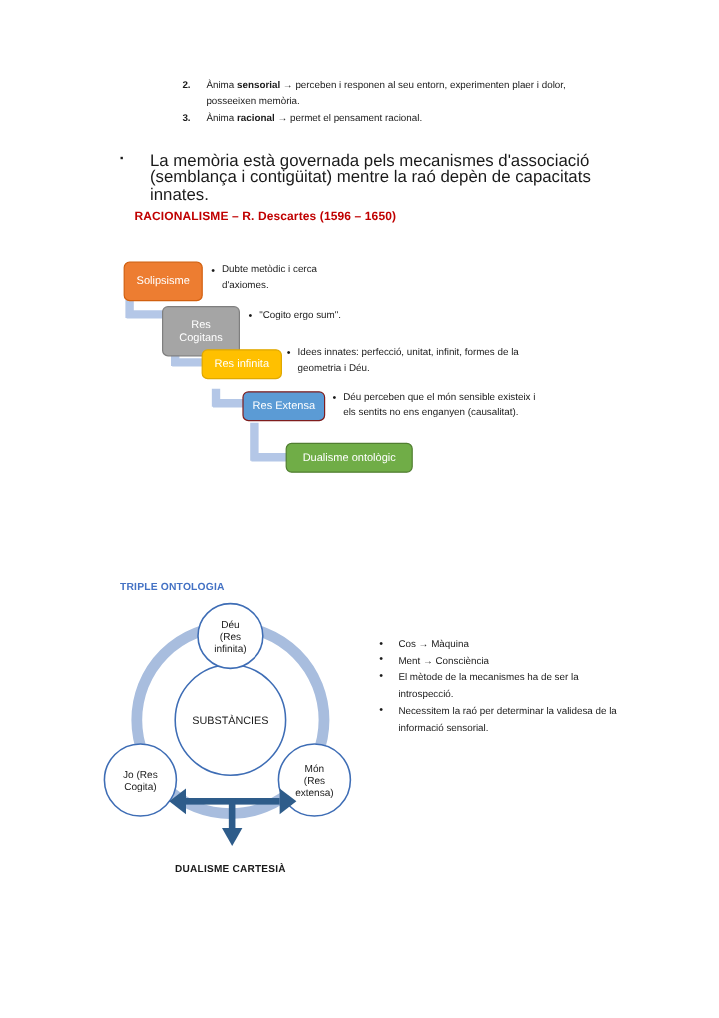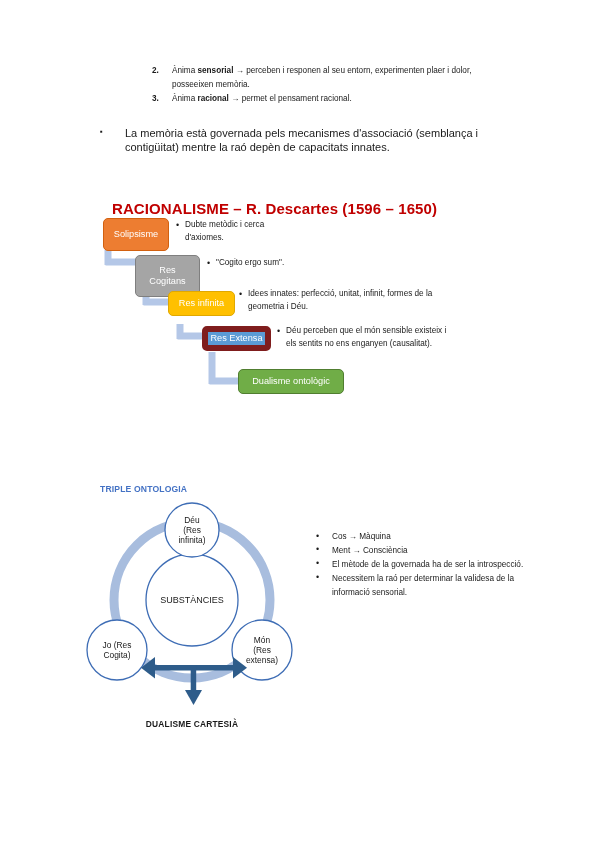--- a/index.html
+++ b/index.html
@@ -41,38 +41,38 @@
 
   
   .ul-block {
     position: absolute;
     left: 97px;
     top: 126px;
     width: 430px;
   }
   .ul-item {
     position: relative;
-    font-size: 11px;
+    font-size: 14px;
     line-height: 14.4px;
     padding-left: 28px;
   }
   .ul-item::before {
     content: "\25AA";
     position: absolute;
     left: 3px;
     top: -1px;
     font-size: 8px;
   }
 
   
   .sec-heading {
     position: absolute;
     left: 100px;
-    top: 200px;
-    font-size: 15px;
+    top: 175px;
+    font-size: 10px;
     font-weight: bold;
     color: #C00000;
     letter-spacing: 0.1px;
     padding-left: 12px;
   }
 
   
   .cascade { position: absolute; left: 0; top: 0; width: 599px; height: 848px; pointer-events: none; }
   .cascade > * { pointer-events: auto; }
 
@@ -84,21 +84,21 @@
     text-align: center;
     color: #ffffff;
     border-radius: 5px;
     font-size: 9.2px;
     line-height: 11.5px;
     box-sizing: border-box;
   }
   .cbox.orange { background: #ED7D31; border: 1px solid #D2600F; }
   .cbox.gray   { background: #A5A5A5; border: 1px solid #7F7F7F; }
   .cbox.yellow { background: #FFC000; border: 1px solid #E0A800; }
-  .cbox.blue   { background: #5B9BD5; border: 6px solid #7f1d1d; }
+  .cbox.blue   { background: #5B9BD5; border: 1px solid #7f1d1d; }
   .cbox.green  { background: #70AD47; border: 1px solid #507E30; }
 
   .cnote {
     position: absolute;
     font-size: 8.2px;
     line-height: 12.6px;
     color: #1a1a1a;
     padding-left: 9px;
     box-sizing: border-box;
   }
@@ -255,15 +255,15 @@
     <rect x="105.7" y="165" width="5.5" height="27"></rect>
     <polygon points="100,190 108.5,205 117,190"></polygon>
   </g>
 </svg>
 
 <div class="dual-label">DUALISME CARTESIÀ</div>
 
 <div class="rlist">
   <div class="rlist-item">Cos → Màquina</div>
   <div class="rlist-item">Ment → Consciència</div>
-  <div class="rlist-item">El mètode de la governada ha de ser la introspecció.</div>
+  <div class="rlist-item">El mètode de la mecanismes ha de ser la introspecció.</div>
   <div class="rlist-item">Necessitem la raó per determinar la validesa de la informació sensorial.</div>
 </div>
 
 </body></html>

